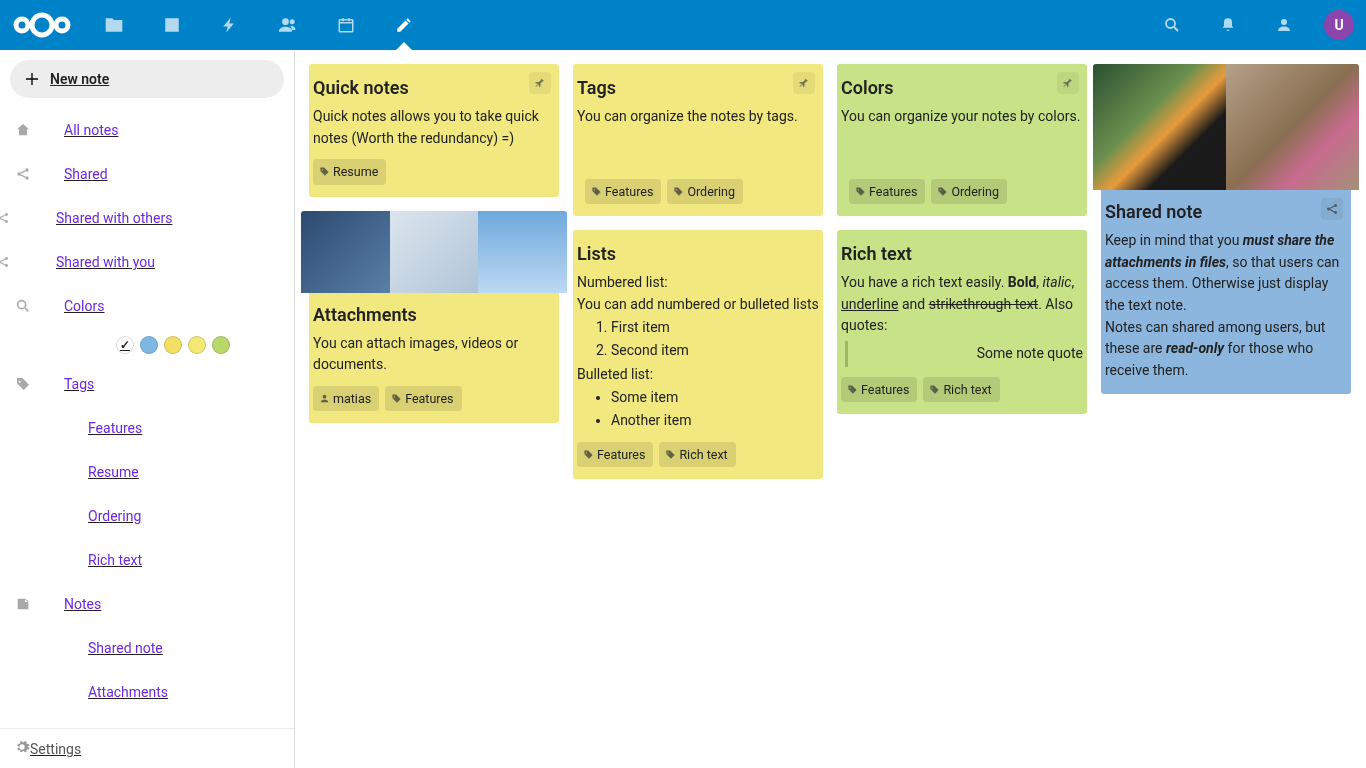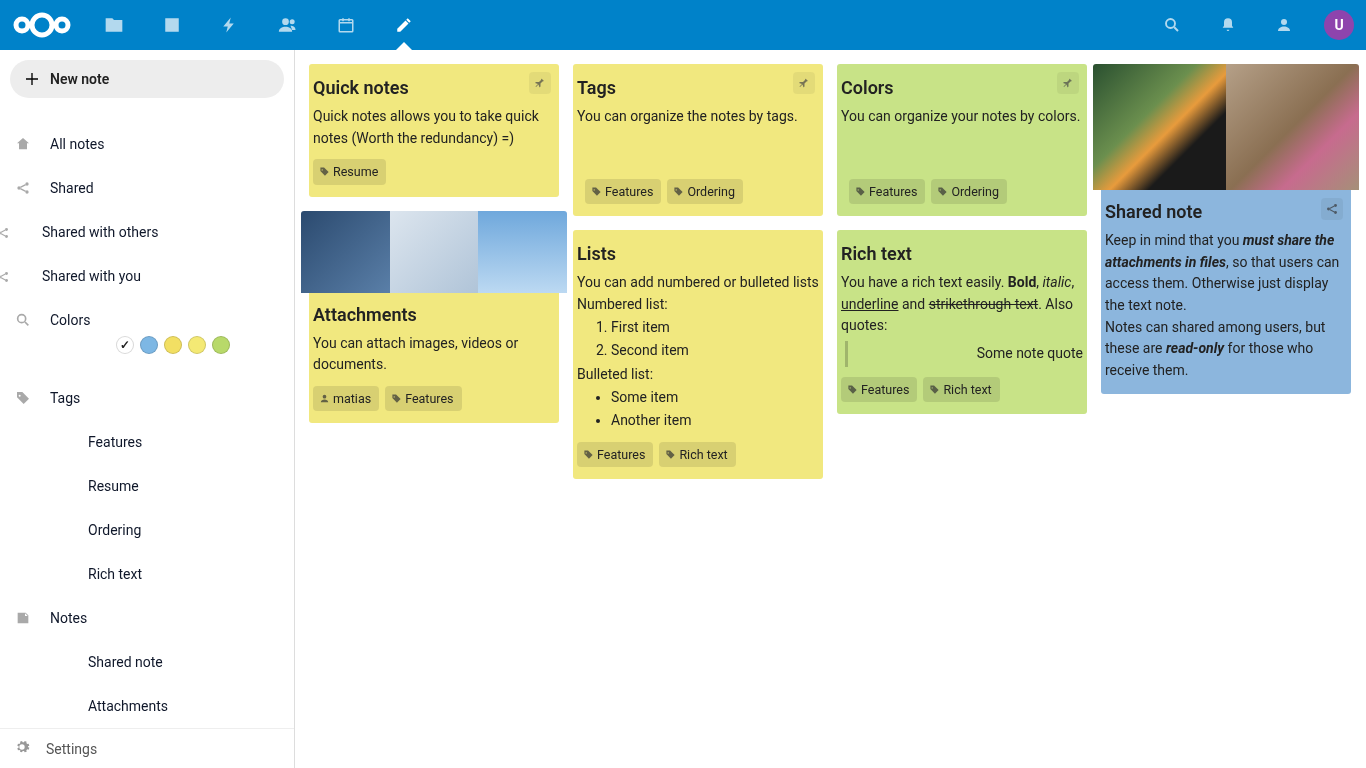--- a/index.html
+++ b/index.html
@@ -64,46 +64,47 @@
   .page {
     display: flex;
     height: calc(768px - 50px);
   }
   .sidebar {
     width: 295px;
     border-right: 1px solid #ddd;
     display: flex;
     flex-direction: column;
     position: relative;
+    text-decoration: underline;
   }
   .sidebar-scroll {
     flex: 1;
     overflow-y: auto;
     padding-bottom: 10px;
   }
   .new-note-btn {
     margin: 10px;
     height: 38px;
     border-radius: 20px;
     background: #ededed;
     display: flex;
     align-items: center;
     padding: 0 14px;
     cursor: pointer;
     font-weight: 600;
     gap: 10px;
   }
   .nav-item, .nav-sub-item {
     display: flex;
-    align-items: flex-end;
+    align-items: center;
     height: 44px;
     padding: 0 14px;
-    color: #0f172a;
-    cursor: pointer;
-    gap: 18px;
+    color: #6d28d9;
+    cursor: pointer;
+    gap: 32px;
   }
   .nav-item .nav-icon { width: 18px; display:flex; justify-content:center; opacity:0.5; }
   .nav-sub-item { padding-left: 24px; }
   .nav-sub-item .nav-icon { width: 18px; display:flex; justify-content:center; opacity:0.5; margin-left:-30px; margin-right:12px;}
   .nav-sub-item.no-icon { padding-left: 88px; }
   .color-row {
     display: flex;
     gap: 6px;
     padding: 8px 14px 8px 116px;
   }
@@ -120,21 +121,21 @@
     color: #222;
     font-size: 12px;
     font-weight: bold;
   }
   .sidebar-footer {
     height: 40px;
     border-top: 1px solid #eee;
     display: flex;
     align-items: center;
     padding: 0 14px;
-    gap: 16px;
+    gap: 0;
     color: #555;
     cursor: pointer;
     background:#fff;
   }
 
   .main {
     flex: 1;
     padding: 14px;
     overflow-y: auto;
   }
@@ -457,22 +458,22 @@
                 <svg width="11" height="11" viewBox="0 0 24 24" fill="#333">
                   <path d="M3 3h8l10 10-8 8L3 11V3zm4 4a1.5 1.5 0 100 3 1.5 1.5 0 000-3z"></path>
                 </svg>
                 <span>Ordering</span>
               </span>
             </div>
         </div>
 
         <div class="card card-yellow">
           <div class="card-title">Lists</div>
+          <div>Numbered list:</div>
           <div>You can add numbered or bulleted lists</div>
-          <div>Numbered list:</div>
           <ol id="lists-ol">
               <li>First item</li>
               <li>Second item</li>
             </ol>
           <div>Bulleted list:</div>
           <ul id="lists-ul">
               <li>Some item</li>
               <li>Another item</li>
             </ul>
           <div class="chips" id="chips-lists">

